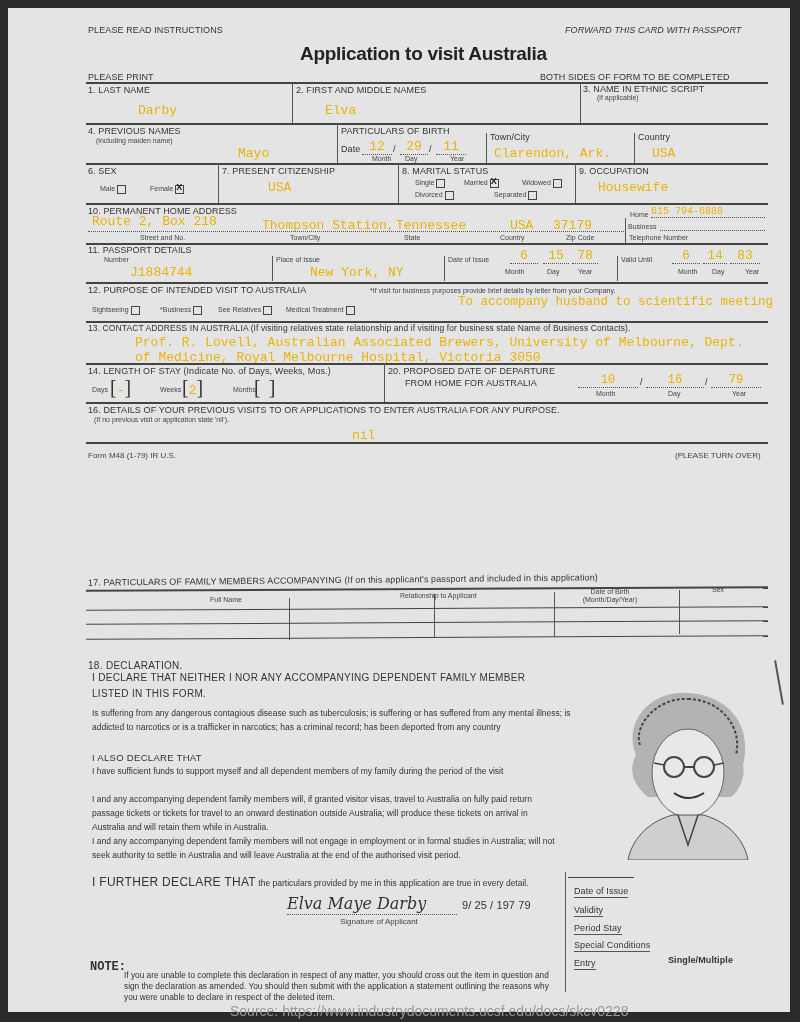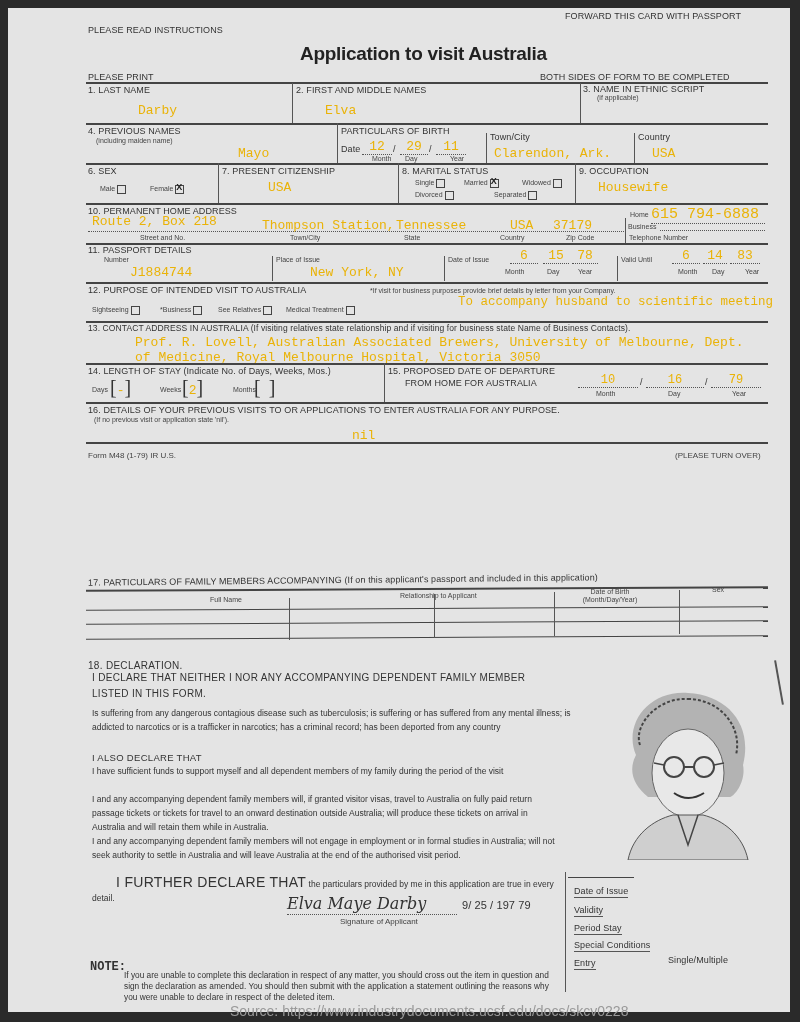--- a/index.html
+++ b/index.html
@@ -28,21 +28,21 @@
   .bracket { font-size:20px; font-family:"Liberation Serif", serif; color:#333; }
   .portrait { position:absolute; left:618px; top:685px; width:140px; height:175px; }
   .source { position:absolute; left:230px; top:1003px; font-size:14px; color:#999; }
 </style>
 </head>
 <body>
 
 <div class="paper"></div>
 
 <div class="abs lbl" style="left:88px;top:25px;">PLEASE READ INSTRUCTIONS</div>
-<div class="abs lbl" style="left:565px;top:11px;">FORWARD THIS CARD WITH PASSPORT</div>
+<div class="abs lbl" style="left:565px;top:25px;font-style:italic;">FORWARD THIS CARD WITH PASSPORT</div>
 <div class="abs title" style="left:300px;top:43px;">Application to visit Australia</div>
 <div class="abs lbl" style="left:88px;top:72px;">PLEASE PRINT</div>
 <div class="abs lbl" style="left:540px;top:72px;">BOTH SIDES OF FORM TO BE COMPLETED</div>
 <div class="hline" style="left:86px;top:82px;width:682px;"></div>
 
 <div class="abs lbl" style="left:88px;top:85px;">1. LAST NAME</div>
 <div class="abs typed" style="left:138px;top:103px;">Darby</div>
 <div class="vline" style="left:292px;top:83px;height:40px;"></div>
 <div class="abs lbl" style="left:296px;top:85px;">2. FIRST AND MIDDLE NAMES</div>
 <div class="abs typed" style="left:325px;top:103px;">Elva</div>
@@ -98,21 +98,21 @@
 <div class="abs typed" style="left:510px;top:218px;">USA</div>
 <div class="abs typed" style="left:553px;top:218px;">37179</div>
 <div class="abs" style="left:88px;top:231px;width:536px;border-bottom:1px dotted #555;"></div>
 <div class="abs lbl-sm" style="left:140px;top:234px;">Street and No.</div>
 <div class="abs lbl-sm" style="left:290px;top:234px;">Town/City</div>
 <div class="abs lbl-sm" style="left:404px;top:234px;">State</div>
 <div class="abs lbl-sm" style="left:500px;top:234px;">Country</div>
 <div class="abs lbl-sm" style="left:566px;top:234px;">Zip Code</div>
 <div class="vline" style="left:625px;top:218px;height:25px;"></div>
 <div class="abs lbl-sm" style="left:630px;top:211px;">Home</div>
-<div class="abs typed dotted" style="left:651px;top:206px;width:114px;font-size:15px;">615 794-6888</div>
+<div class="abs typed dotted" style="left:651px;top:206px;width:114px;font-size:10px;">615 794-6888</div>
 <div class="abs lbl-sm" style="left:628px;top:223px;">Business</div>
 <div class="abs dotted" style="left:660px;top:220px;width:105px;height:10px;"></div>
 <div class="abs lbl-sm" style="left:629px;top:234px;">Telephone Number</div>
 <div class="hline" style="left:86px;top:243px;width:682px;"></div>
 
 <div class="abs lbl" style="left:88px;top:245px;">11. PASSPORT DETAILS</div>
 <div class="abs lbl-sm" style="left:104px;top:256px;">Number</div>
 <div class="abs typed" style="left:130px;top:265px;">J1884744</div>
 <div class="vline" style="left:272px;top:256px;height:25px;"></div>
 <div class="abs lbl-sm" style="left:276px;top:256px;">Place of Issue</div>
@@ -150,21 +150,21 @@
 <div class="hline" style="left:86px;top:363px;width:682px;"></div>
 
 <div class="abs lbl" style="left:88px;top:366px;">14. LENGTH OF STAY (Indicate No. of Days, Weeks, Mos.)</div>
 <div class="abs lbl-sm" style="left:92px;top:386px;">Days</div>
 <div class="abs" style="left:110px;top:376px;"><span class="bracket">[</span><span class="typed">-</span><span class="bracket">]</span></div>
 <div class="abs lbl-sm" style="left:160px;top:386px;">Weeks</div>
 <div class="abs" style="left:182px;top:376px;"><span class="bracket">[</span><span class="typed">2</span><span class="bracket">]</span></div>
 <div class="abs lbl-sm" style="left:233px;top:386px;">Months</div>
 <div class="abs" style="left:254px;top:376px;"><span class="bracket">[</span><span class="typed" style="display:inline-block;width:8px;"></span><span class="bracket">]</span></div>
 <div class="vline" style="left:384px;top:363px;height:40px;"></div>
-<div class="abs lbl" style="left:388px;top:366px;">15. PROPOSED DATE OF DEPARTURE</div>
+<div class="abs lbl" style="left:388px;top:366px;">20. PROPOSED DATE OF DEPARTURE</div>
 <div class="abs lbl" style="left:405px;top:378px;">FROM HOME FOR AUSTRALIA</div>
 <div class="abs typed dotted" style="left:578px;top:373px;width:60px;text-align:center;font-size:12px;">10</div>
 <div class="abs lbl" style="left:640px;top:377px;">/</div>
 <div class="abs typed dotted" style="left:646px;top:373px;width:58px;text-align:center;font-size:12px;">16</div>
 <div class="abs lbl" style="left:705px;top:377px;">/</div>
 <div class="abs typed dotted" style="left:711px;top:373px;width:50px;text-align:center;font-size:12px;">79</div>
 <div class="abs lbl-sm" style="left:596px;top:390px;">Month</div>
 <div class="abs lbl-sm" style="left:668px;top:390px;">Day</div>
 <div class="abs lbl-sm" style="left:732px;top:390px;">Year</div>
 <div class="hline" style="left:86px;top:402px;width:682px;"></div>
@@ -191,39 +191,39 @@
 <div class="vline" style="left:679px;top:590px;height:44px;"></div>
 <div class="abs" style="left:86px;top:605px;width:682px;height:32px;"></div>
 
 <div class="abs decl-head" style="left:88px;top:660px;">18. DECLARATION.</div>
 <div class="abs decl-head" style="left:92px;top:670px;width:460px;line-height:16px;">I DECLARE THAT NEITHER I NOR ANY ACCOMPANYING DEPENDENT FAMILY MEMBER LISTED IN THIS FORM.</div>
 <div class="abs decl" style="left:92px;top:706px;width:480px;">Is suffering from any dangerous contagious disease such as tuberculosis; is suffering or has suffered from any mental illness; is addicted to narcotics or is a trafficker in narcotics; has a criminal record; has been deported from any country</div>
 <div class="abs decl-head" style="left:92px;top:752px;font-size:9.5px;">I ALSO DECLARE THAT</div>
 <div class="abs decl" style="left:92px;top:764px;width:450px;">I have sufficient funds to support myself and all dependent members of my family during the period of the visit</div>
 <div class="abs decl" style="left:92px;top:792px;width:470px;">I and any accompanying dependent family members will, if granted visitor visas, travel to Australia on fully paid return passage tickets or tickets for travel to an onward destination outside Australia; will produce these tickets on arrival in Australia and will retain them while in Australia.</div>
 <div class="abs decl" style="left:92px;top:834px;width:470px;">I and any accompanying dependent family members will not engage in employment or in formal studies in Australia; will not seek authority to settle in Australia and will leave Australia at the end of the authorised visit period.</div>
-<div class="abs decl" style="left:92px;top:875px;width:470px;"><span class="decl-head" style="font-size:14px;margin-left:24px;">I FURTHER DECLARE THAT</span> <span>the particulars provided by me in this application are true in every detail.</span></div>
+<div class="abs decl" style="left:92px;top:875px;width:470px;"><span class="decl-head" style="font-size:12px;">I FURTHER DECLARE THAT</span> <span>the particulars provided by me in this application are true in every detail.</span></div>
 
 <div class="abs" style="left:287px;top:894px;width:170px;border-bottom:1px dotted #555;height:20px;">
   <span style="font-family:'DejaVu Serif', serif;font-style:italic;font-size:16px;color:#333;">Elva Maye Darby</span>
 </div>
 <div class="abs lbl" style="left:462px;top:900px;font-size:11px;">9/ 25 / 197 79</div>
 <div class="abs lbl-sm" style="left:340px;top:918px;font-size:8px;">Signature of Applicant</div>
 
 <div class="abs" style="left:90px;top:960px;font-family:'Liberation Mono', monospace;font-size:12px;font-weight:bold;color:#333;">NOTE:</div>
 <div class="abs decl" style="left:124px;top:946px;width:440px;line-height:11px;font-size:8.3px;margin-top:24px;">If you are unable to complete this declaration in respect of any matter, you should cross out the item in question and sign the declaration as amended. You should then submit with the application a statement outlining the reasons why you were unable to declare in respect of the deleted item.</div>
 
 <div class="vline" style="left:565px;top:872px;height:120px;"></div>
 <div class="hline" style="left:568px;top:877px;width:66px;height:1px;"></div>
 <div class="abs lbl" style="left:574px;top:886px;"><span class="ul">Date of Issue</span></div>
 <div class="abs lbl" style="left:574px;top:905px;"><span class="ul">Validity</span></div>
 <div class="abs lbl" style="left:574px;top:923px;"><span class="ul">Period Stay</span></div>
 <div class="abs lbl" style="left:574px;top:940px;"><span class="ul">Special Conditions</span></div>
 <div class="abs lbl" style="left:574px;top:958px;"><span class="ul">Entry</span></div>
-<div class="abs lbl" style="left:668px;top:955px;">Single/Multiple</div>
+<div class="abs lbl" style="left:668px;top:955px;font-weight:bold;">Single/Multiple</div>
 
 <div class="portrait">
   <svg width="140" height="175" viewBox="0 0 140 175">
     <path d="M18 70 C 5 40, 30 5, 70 8 C 110 10, 135 40, 125 80 C 128 95, 118 110, 112 112 L 30 112 C 15 100, 10 85, 18 70 Z" fill="#8a8a8a" opacity="0.55"></path>
     <path d="M22 60 C 15 40, 40 12, 70 14 M 70 14 C 100 14, 125 40, 118 70" stroke="#444" stroke-width="2" fill="none" stroke-dasharray="3 2"></path>
     <ellipse cx="70" cy="88" rx="36" ry="44" fill="#e8e8e8" stroke="#666" stroke-width="1"></ellipse>
     <circle cx="56" cy="82" r="10" fill="none" stroke="#444" stroke-width="2"></circle>
     <circle cx="86" cy="82" r="10" fill="none" stroke="#444" stroke-width="2"></circle>
     <line x1="66" y1="82" x2="76" y2="82" stroke="#444" stroke-width="2"></line>
     <line x1="46" y1="80" x2="36" y2="78" stroke="#444" stroke-width="1.5"></line>

